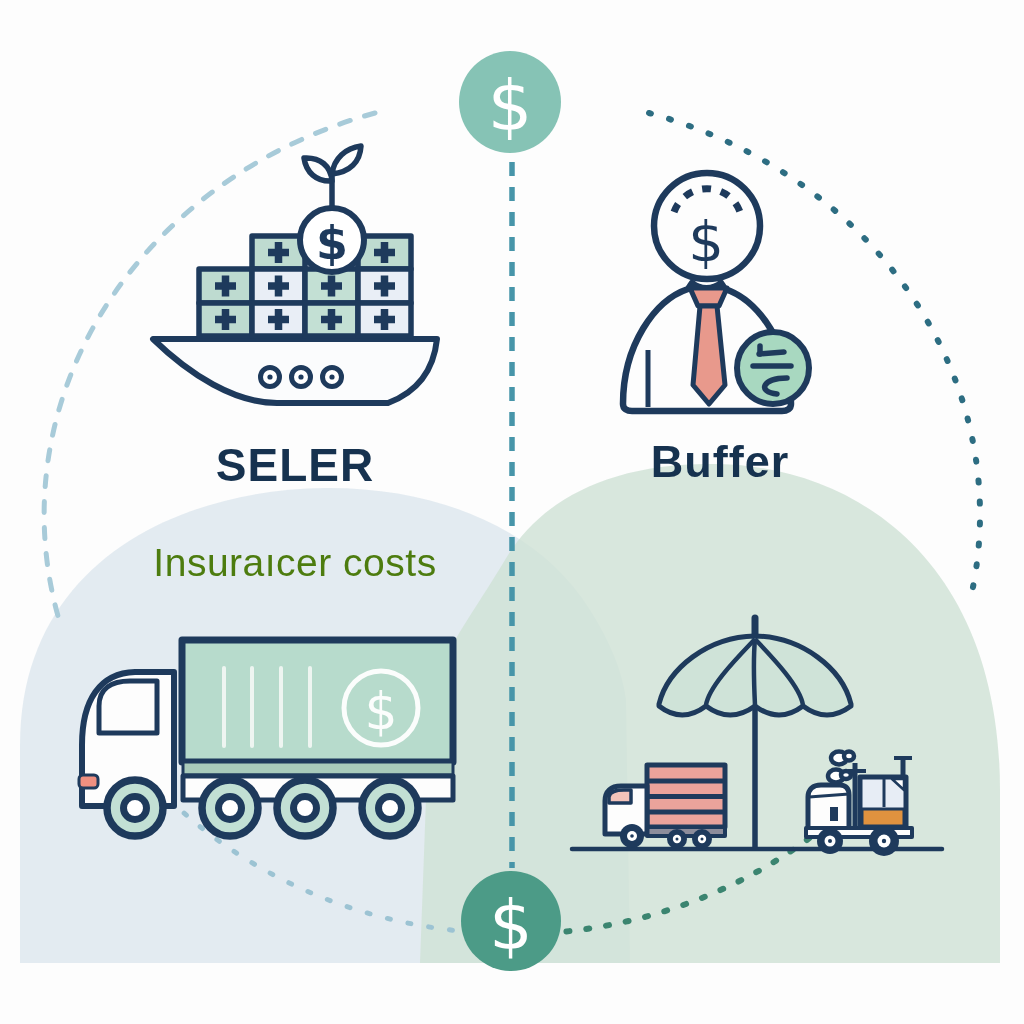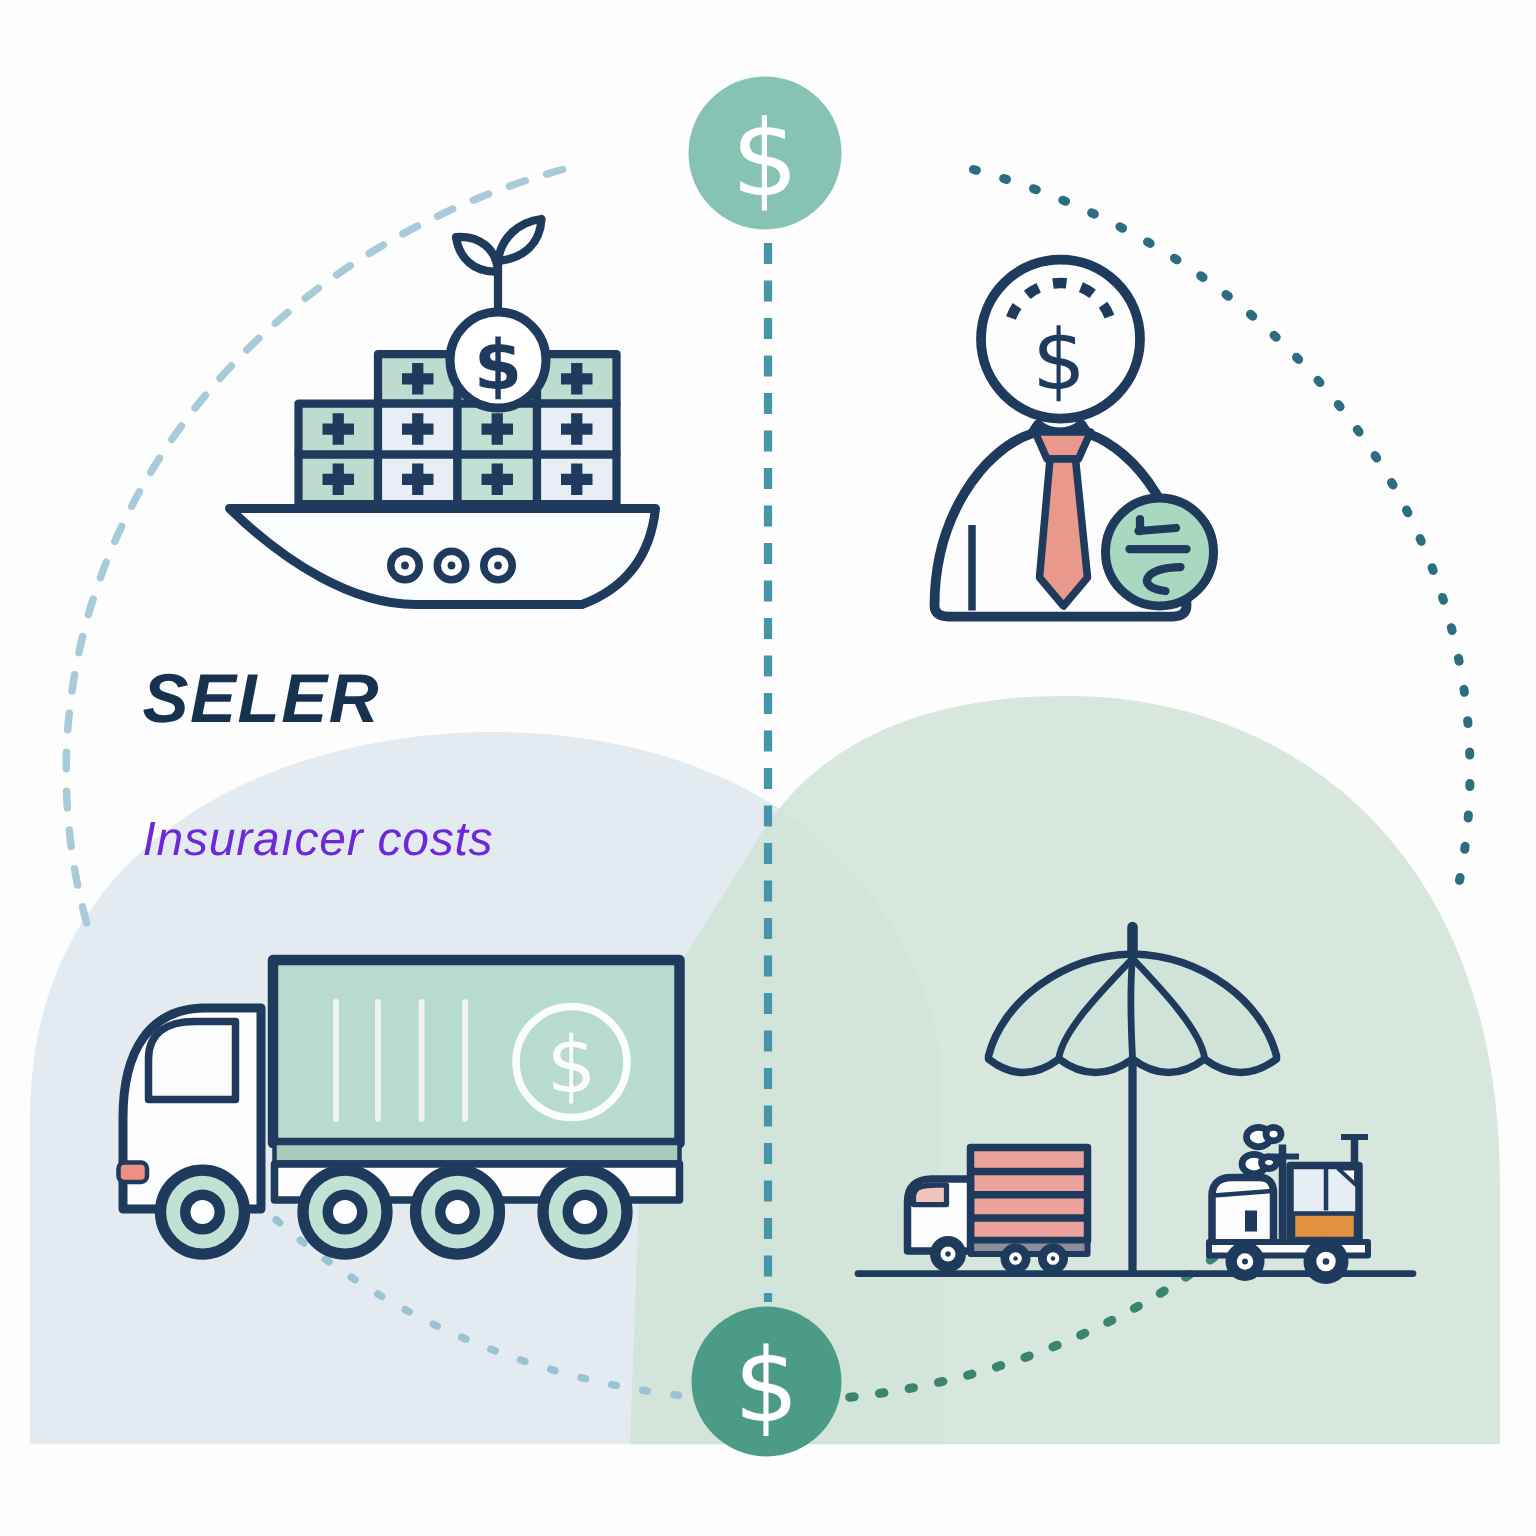--- a/index.html
+++ b/index.html
@@ -1,23 +1,23 @@
 <!DOCTYPE html>
 <html><head>
 <meta charset="utf-8">
 <style>
   html,body{margin:0;padding:0;background:#ffffff;}
   .canvas{
     position:relative;width:1024px;height:1024px;overflow:hidden;
     background:#fdfdfd;font-family:"Liberation Sans",sans-serif;
   }
   .art{position:absolute;left:0;top:0;width:1024px;height:1024px;}
-  .label{position:absolute;color:#16324f;font-style:italic;}
+  .label{position:absolute;text-align:center;color:#16324f;}
   .title{font-weight:700;font-size:46px;letter-spacing:1px;}
-  .subtitle{font-weight:400;font-size:32px;color:#6d28d9;letter-spacing:0.5px;}
+  .subtitle{font-weight:400;font-size:39px;color:#4d7c0f;letter-spacing:0.5px;}
   .t-seller{left:95px;top:438px;width:400px;}
   .t-buyer{left:520px;top:436px;width:400px;font-size:45px;}
   .s-seller{left:95px;top:541px;width:400px;}
   .s-buyer{left:525px;top:537px;width:400px;}
   .svg-dollar{font-family:"DejaVu Sans",sans-serif;}
 </style>
 </head>
 <body>
 
 <div class="canvas">
@@ -210,15 +210,16 @@
         <circle cx="830" cy="841" r="2" fill="#1e3a5c"></circle>
         <circle cx="884" cy="841" r="15" fill="#1e3a5c"></circle>
         <circle cx="884" cy="841" r="6.5" fill="#ffffff"></circle>
         <circle cx="884" cy="841" r="2.2" fill="#1e3a5c"></circle>
       </g>
     </g>
   </g>
 </svg>
 
 <div class="label title t-seller">SELER</div>
+<div class="label title t-buyer">Buffer</div>
 <div class="label subtitle s-seller">Insuraıcer costs</div>
 
 </div>
 
 </body></html>

